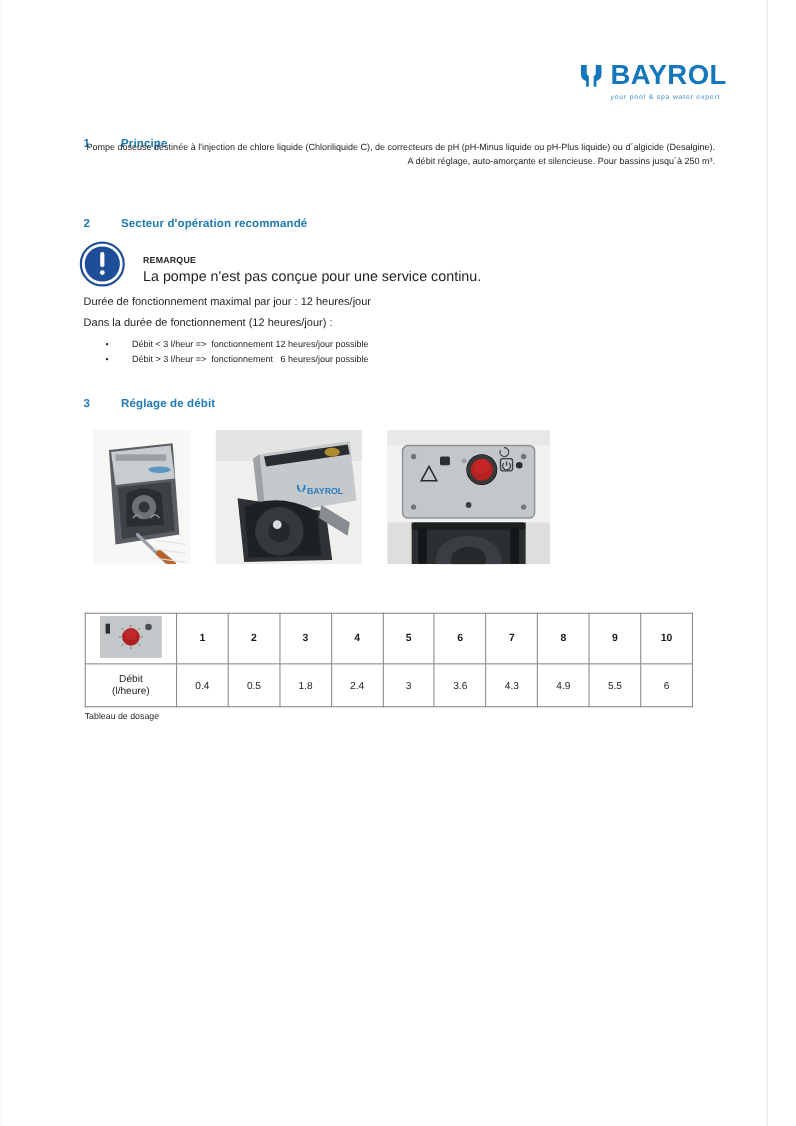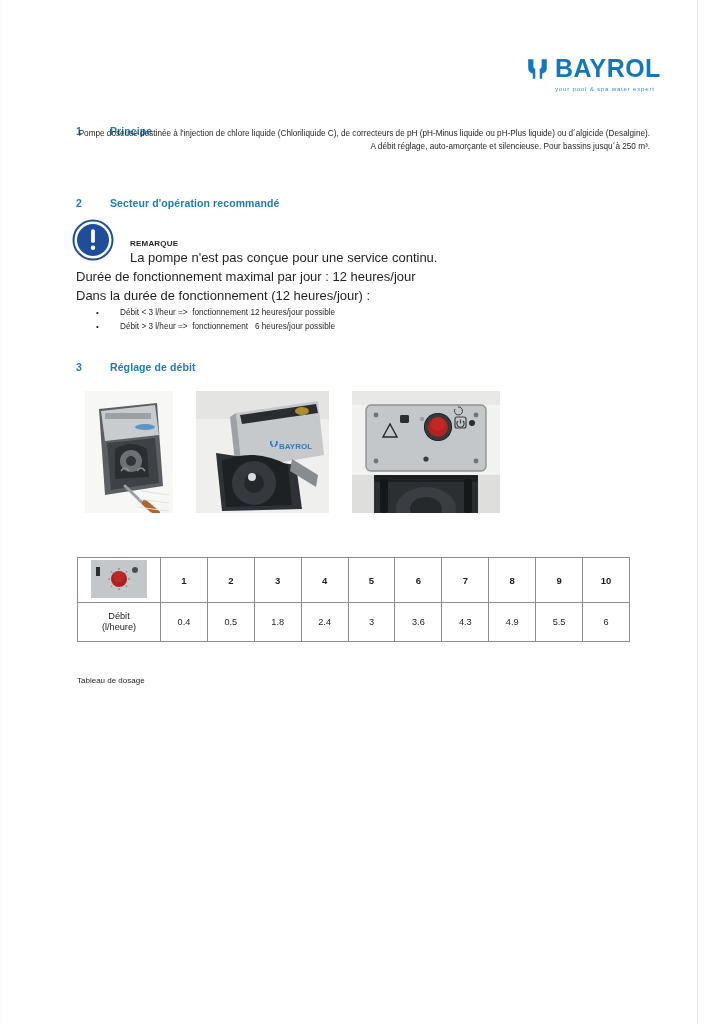--- a/index.html
+++ b/index.html
@@ -88,21 +88,21 @@
     text-align: left;
   }
 
   
   .remark {
     position: absolute;
     left: 72px;
     top: 219px;
     width: 420px;
     display: flex;
-    align-items: flex-end;
+    align-items: center;
   }
   .remark-icon { width: 42px; height: 42px; flex: 0 0 42px; }
   .remark-body {
     margin-left: 16px;
     padding-top: 5px;
   }
   .remark-title {
     font-size: 8px;
     font-weight: bold;
     letter-spacing: 0.2px;
@@ -111,21 +111,21 @@
   }
   .remark-text {
     font-size: 13px;
     color: #1f1f1f;
   }
 
   
   .dur-line {
     position: absolute;
     left: 76px;
-    font-size: 13px;
+    font-size: 10px;
     color: #1f1f1f;
     white-space: nowrap;
   }
   .bullets {
     position: absolute;
     left: 96px;
     top: 306px;
     margin: 0;
     padding: 0;
     list-style: none;
@@ -197,21 +197,20 @@
     font-size: 8.6px;
     line-height: 11px;
   }
   .thumb-cell { padding: 0; }
   .caption {
     position: absolute;
     left: 77px;
     top: 647px;
     font-size: 8px;
     color: #1f1f1f;
-    margin-top: 29px;
   }
 </style>
 </head>
 <body>
 
 <div class="page">
 
   <div class="scan-edge-l"></div>
   <div class="scan-line"></div>
 

